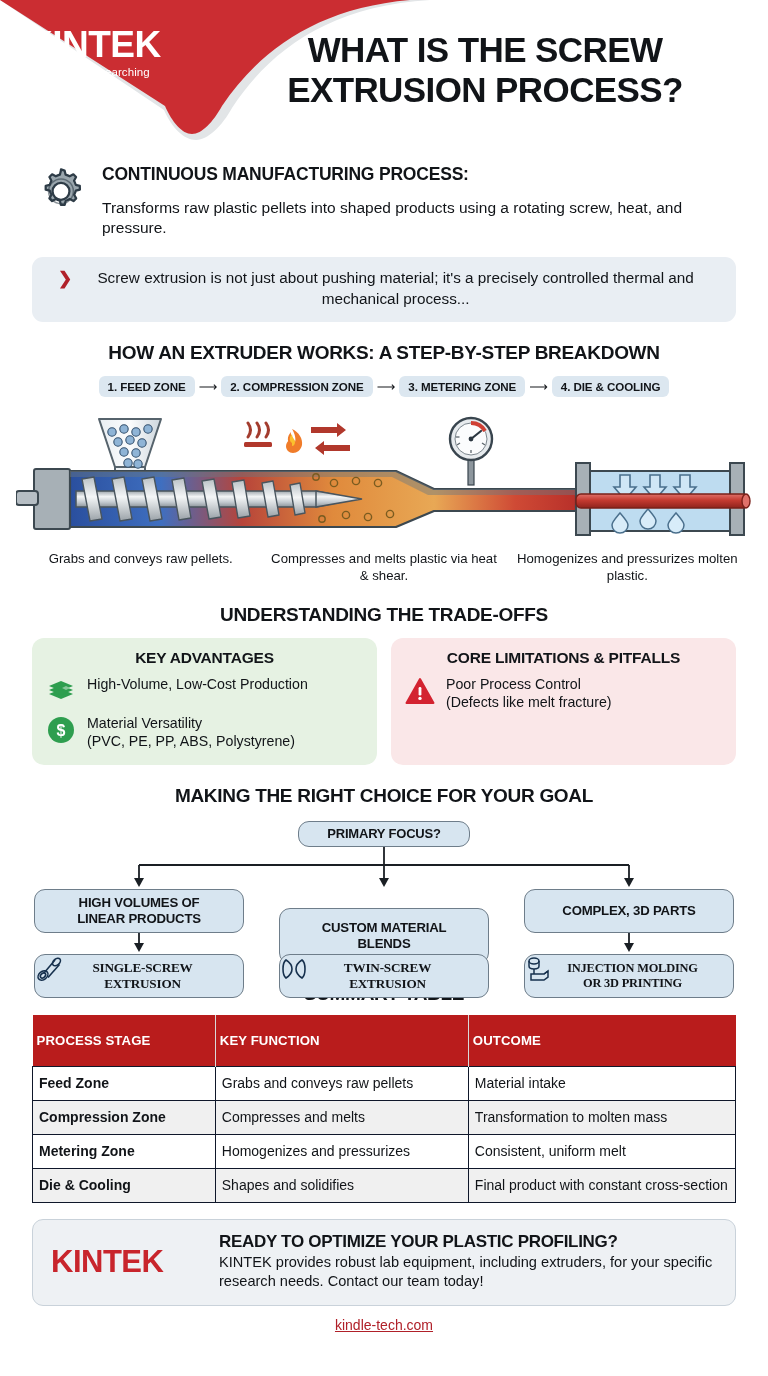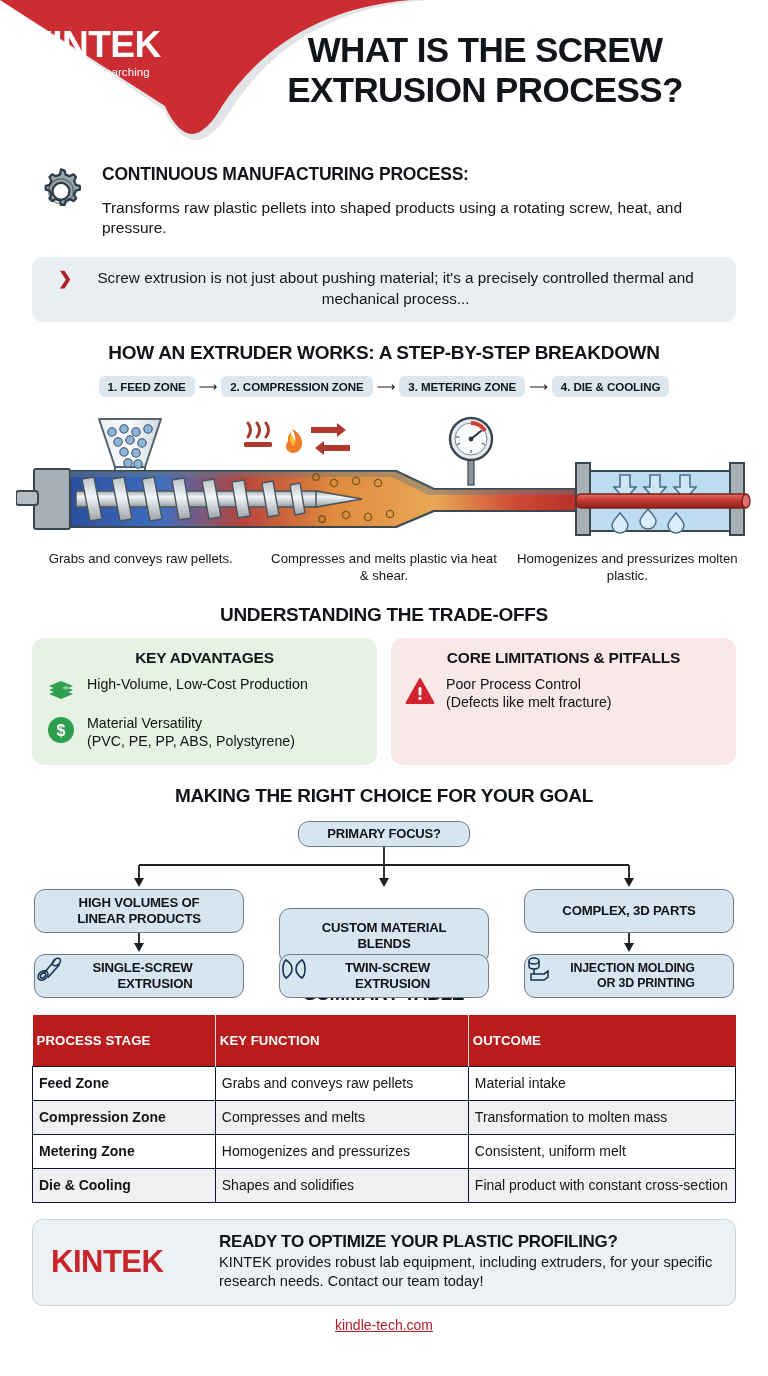--- a/index.html
+++ b/index.html
@@ -100,21 +100,21 @@
     position:absolute; background:#d7e5f0;
     border:1.4px solid #6e7d8a; border-radius:11px;
     display:flex; align-items:center; justify-content:center;
     text-align:center; font-weight:800; letter-spacing:-0.2px;
     line-height:1.2;
   }
   .node.root { font-size:13px; }
   .node.mid  { font-size:13.2px; }
   .node.leaf { font-size:13.2px; gap:7px; padding:0 8px; }
   .leaf-ico { flex:0 0 auto; }
-  .leaf-lbl { text-align:right; }
+  .leaf-lbl { text-align:center;font-family:Liberation Serif, serif; }
 
   
   .tbl-wrap { padding:0 32px; margin-top:10px; }
   table { width:100%; border-collapse:collapse; }
   th {
     background:#b91c1c; color:#ffffff;
     font-size:13.2px; font-weight:700; letter-spacing:.1px;
     padding:18px 4px; text-align:left;
     border-right:1px solid #d9d9d9;
   }

